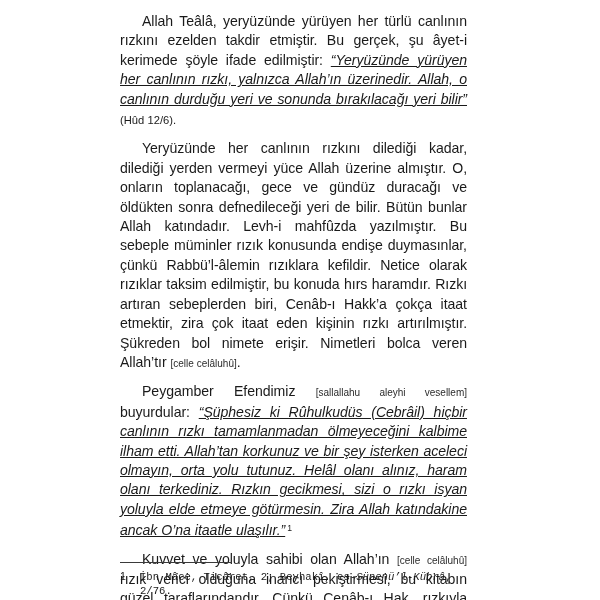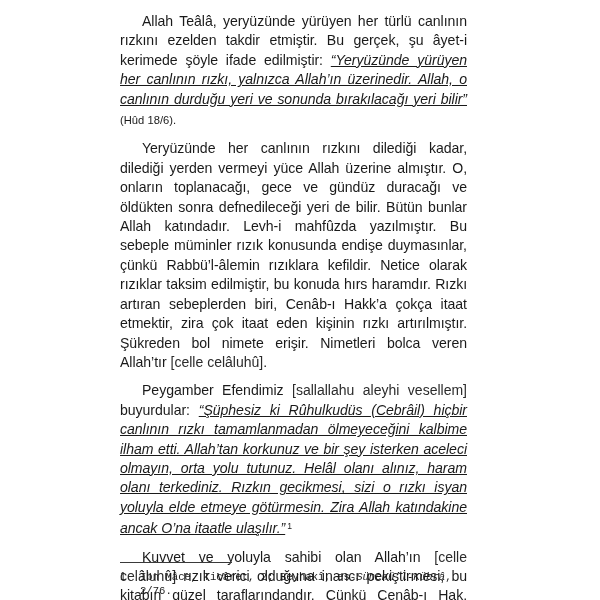--- a/index.html
+++ b/index.html
@@ -39,21 +39,21 @@
   .it {
     font-style: italic;
     text-decoration: underline;
   }
   .cite {
     font-size: 11.2px;
     font-style: normal;
     letter-spacing: 0;
   }
   .annot {
-    font-size: 14px;
+    font-size: 10px;
     font-style: normal;
     letter-spacing: 0;
     color: #2b2b2b;
   }
   sup.fnref {
     font-size: 8.6px;
     vertical-align: 4px;
     font-style: normal;
     padding-left: 2px;
   }
@@ -89,21 +89,21 @@
   }
 </style>
 </head>
 <body>
 
 <div class="page">
 
   <div class="textblock">
 
     <p class="para">
-      <span>Allah Teâlâ, yeryüzünde yürüyen her türlü canlının rızkını ezelden takdir etmiştir. Bu gerçek, şu âyet-i kerimede şöyle ifade edilmiştir: </span><span class="it">“Yeryüzünde yürüyen her canlının rızkı, yalnızca Allah’ın üzerinedir. Allah, o canlının durduğu yeri ve sonunda bırakılacağı yeri bilir”</span><span class="cite"> (Hûd 18/6).</span>
+      <span>Allah Teâlâ, yeryüzünde yürüyen her türlü canlının rızkını ezelden takdir etmiştir. Bu gerçek, şu âyet-i kerimede şöyle ifade edilmiştir: </span><span class="it">“Yeryüzünde yürüyen her canlının rızkı, yalnızca Allah’ın üzerinedir. Allah, o canlının durduğu yeri ve sonunda bırakılacağı yeri bilir”</span><span class="cite"> (Hûd 12/6).</span>
     </p>
 
     <p class="para">
       <span>Yeryüzünde her canlının rızkını dilediği kadar, dilediği yerden vermeyi yüce Allah üzerine almıştır. O, onların toplanacağı, gece ve gündüz duracağı ve öldükten sonra defnedileceği yeri de bilir. Bütün bunlar Allah katındadır. Levh-i mahfûzda yazılmıştır. Bu sebeple müminler rızık konusunda endişe duymasınlar, çünkü Rabbü’l-âlemin rızıklara kefildir. Netice olarak rızıklar taksim edilmiştir, bu konuda hırs haramdır. Rızkı artıran sebeplerden biri, Cenâb-ı Hakk’a çokça itaat etmektir, zira çok itaat eden kişinin rızkı artırılmıştır. Şükreden bol nimete erişir. Nimetleri bolca veren Allah’tır </span><span class="annot">[celle celâluhû]</span><span>.</span>
     </p>
 
     <p class="para">
       <span>Peygamber Efendimiz </span><span class="annot">[sallallahu aleyhi vesellem]</span><span> buyurdular: </span><span class="it">“Şüphesiz ki Rûhulkudüs (Cebrâil) hiçbir canlının rızkı tamamlanmadan ölmeyeceğini kalbime ilham etti. Allah’tan korkunuz ve bir şey isterken aceleci olmayın, orta yolu tutunuz. Helâl olanı alınız, haram olanı terkediniz. Rızkın gecikmesi, sizi o rızkı isyan yoluyla elde etmeye götürmesin. Zira Allah katındakine ancak O’na itaatle ulaşılır.”</span><sup class="fnref">1</sup>
     </p>
 

